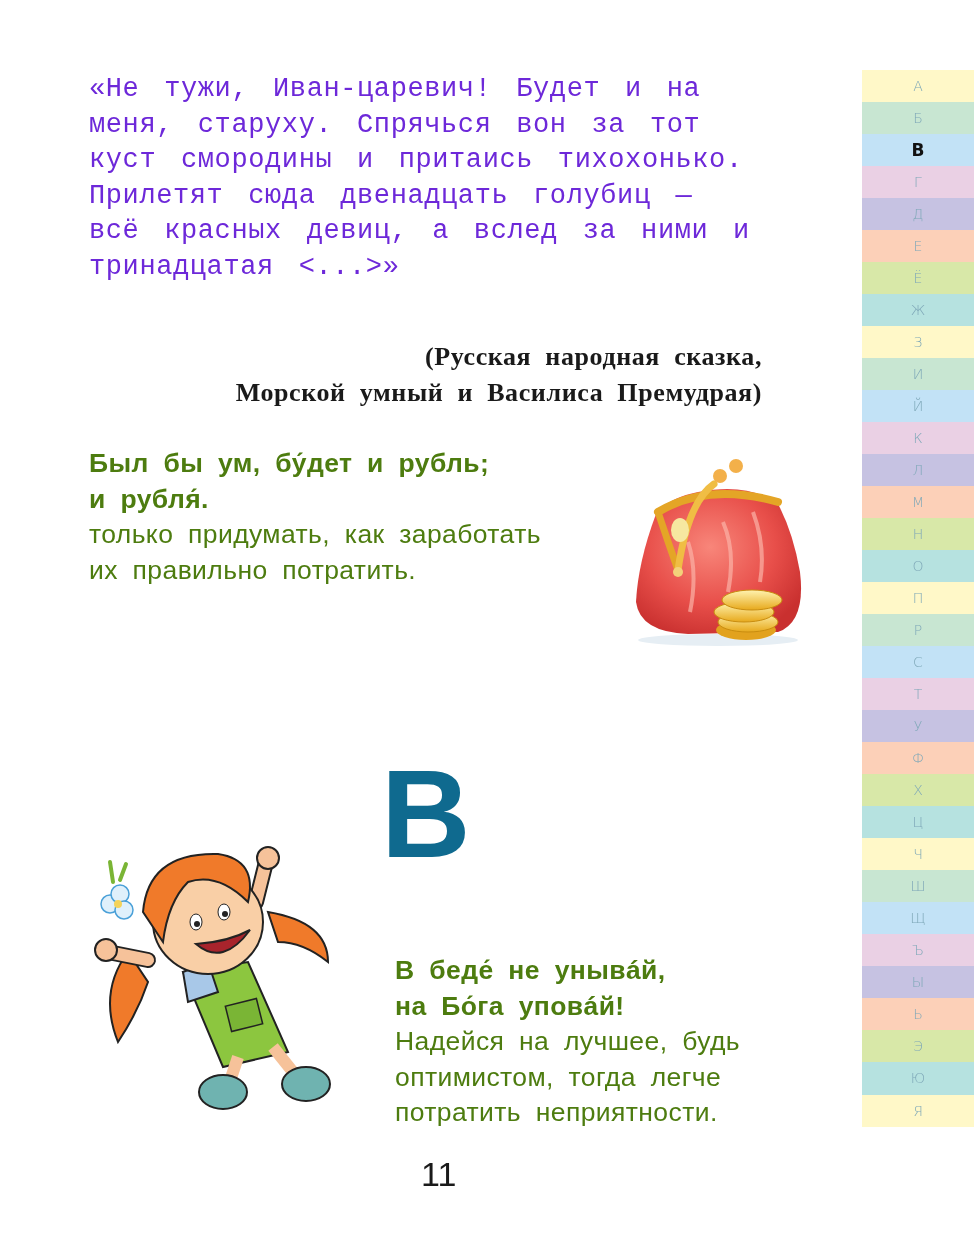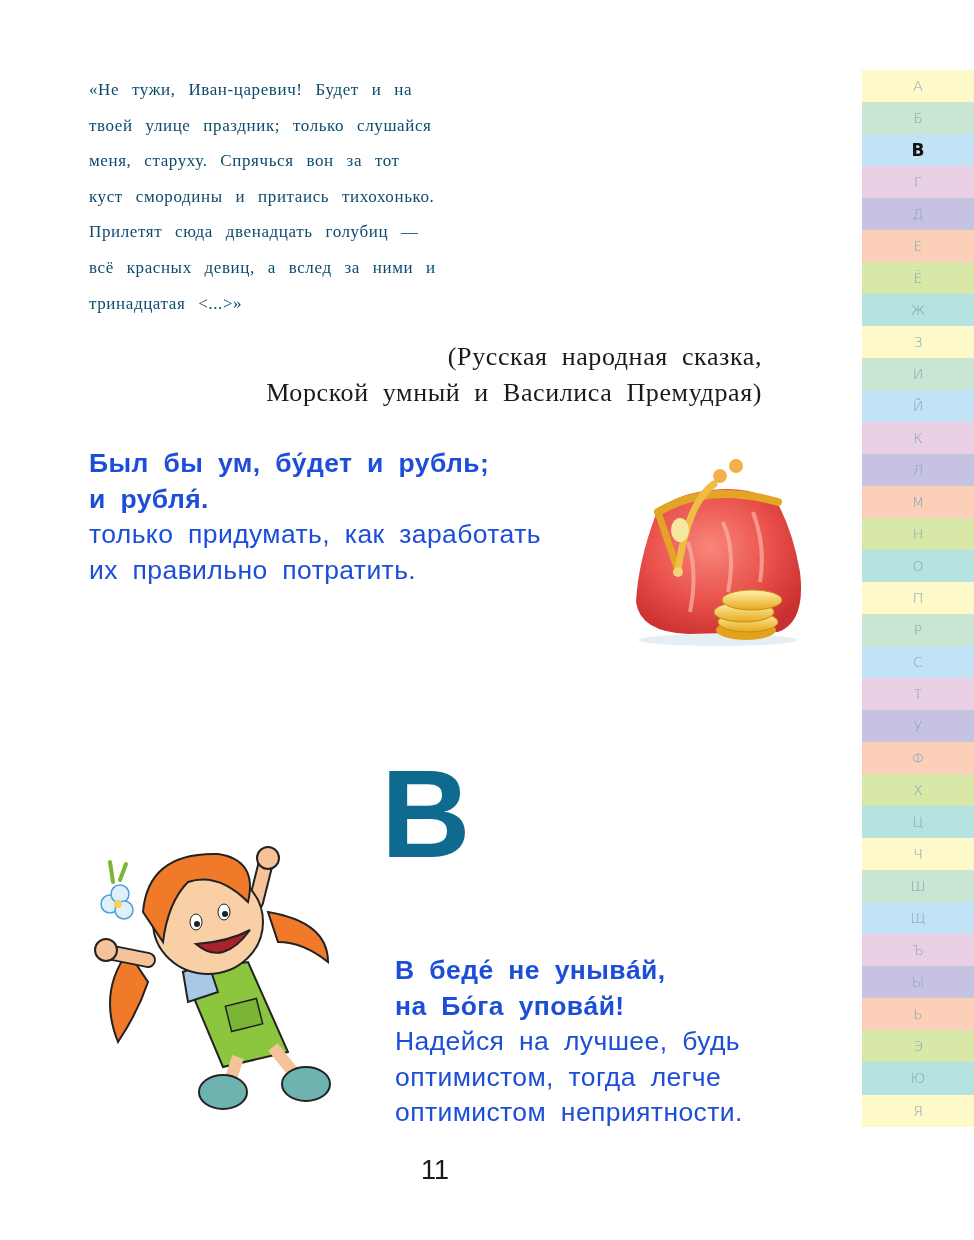--- a/index.html
+++ b/index.html
@@ -1,54 +1,54 @@
 <!DOCTYPE html>
 <html><head>
 <meta charset="utf-8">
 <style>
   html, body { margin: 0; padding: 0; background: #ffffff; }
   body { width: 974px; height: 1240px; position: relative; overflow: hidden; }
 
   .serif-block {
     position: absolute; left: 89px; top: 72px; width: 680px;
-    font-family: Liberation Serif, serif;
-    font-size: 17px; line-height: 35.6px; color: #0c4a6e;
+    font-family: Liberation Mono, monospace;
+    font-size: 27px; line-height: 35.6px; color: #6d28d9;
     word-spacing: 8px; letter-spacing: 0.6px;
   }
   .serif-block .line { display: block; white-space: nowrap; }
   .source {
     position: absolute; right: 212px; top: 339px;
     font-family: "Liberation Serif", "DejaVu Serif", serif;
     font-size: 26px; line-height: 35.6px; color: #1a1a1a;
     text-align: right; word-spacing: 7px; letter-spacing: 0.6px;
   }
-  .source .line { display: block; white-space: nowrap; }
+  .source .line { display: block; white-space: nowrap; font-weight: bold; }
 
   .sans-block {
     position: absolute;
     font-family: "Liberation Sans", "DejaVu Sans", sans-serif;
-    font-size: 26.5px; line-height: 35.5px; color: #1d4ed8;
+    font-size: 26.5px; line-height: 35.5px; color: #4d7c0f;
     word-spacing: 7px; letter-spacing: 0.4px;
   }
   .sans-block .line { display: block; white-space: nowrap; }
   .sans-block .bold { font-weight: bold; }
   .proverb1 { left: 89px; top: 446px; }
   .proverb2 { left: 395px; top: 905px; margin-top: 48px; }
 
   .big-letter {
     position: absolute; left: 381px; top: 752px;
     font-family: "Liberation Sans", "DejaVu Sans", sans-serif;
     font-weight: bold; font-size: 124px; line-height: 124px;
     color: #0f6a8f;
   }
 
   .page-number {
     position: absolute; left: 421px; top: 1155px;
     font-family: "Liberation Sans", "DejaVu Sans", sans-serif;
-    font-size: 27px; color: #1a1a1a;
+    font-size: 34px; color: #1a1a1a;
   }
 
   .alphabet {
     position: absolute; left: 862px; top: 70px; width: 112px;
     display: flex; flex-direction: column;
   }
   .tab {
     height: 32.03px; display: flex; align-items: center; justify-content: center;
     font-family: "DejaVu Sans", "Liberation Sans", sans-serif;
     font-size: 14px; color: #7fa8b8; font-weight: 300; cursor: pointer;
@@ -58,21 +58,20 @@
 
   .illus { position: absolute; }
   .purse { left: 628px; top: 452px; width: 180px; height: 200px; }
   .girl  { left: 88px;  top: 842px; width: 275px; height: 272px; }
 </style>
 </head>
 <body>
 
 <div class="serif-block">
   <span class="line">«Не тужи, Иван-царевич! Будет и на</span>
-  <span class="line">твоей улице праздник; только слушайся</span>
   <span class="line">меня, старуху. Спрячься вон за тот</span>
   <span class="line">куст смородины и притаись тихохонько.</span>
   <span class="line">Прилетят сюда двенадцать голубиц —</span>
   <span class="line">всё красных девиц, а вслед за ними и</span>
   <span class="line">тринадцатая &lt;...&gt;»</span>
 </div>
 <div class="source">
   <span class="line">(Русская народная сказка,</span>
   <span class="line">Морской умный и Василиса Премудрая)</span>
 </div>
@@ -148,21 +147,21 @@
   <circle cx="36" cy="68" r="9" fill="#dff0fb" stroke="#4aa0d8" stroke-width="1.5"></circle>
   <circle cx="30" cy="62" r="4" fill="#f4d35a"></circle>
   <path d="M25 40 L22 20 M32 38 L38 22" stroke="#7ab535" stroke-width="4" stroke-linecap="round"></path>
 </svg>
 
 <div class="sans-block proverb2">
   <span class="line bold">В беде́ не унывáй,</span>
   <span class="line bold">на Бо́га уповáй!</span>
   <span class="line">Надейся на лучшее, будь</span>
   <span class="line">оптимистом, тогда легче</span>
-  <span class="line">оптимистом неприятности.</span>
+  <span class="line">потратить неприятности.</span>
 </div>
 
 <div class="page-number">11</div>
 
 <div class="alphabet" id="alphabet">
     <div class="tab" style="background: rgb(255, 248, 200);">А</div>
     <div class="tab" style="background: rgb(200, 230, 210);">Б</div>
     <div class="tab active" style="background: rgb(194, 226, 246);">В</div>
     <div class="tab" style="background: rgb(234, 208, 228);">Г</div>
     <div class="tab" style="background: rgb(198, 194, 226);">Д</div>

